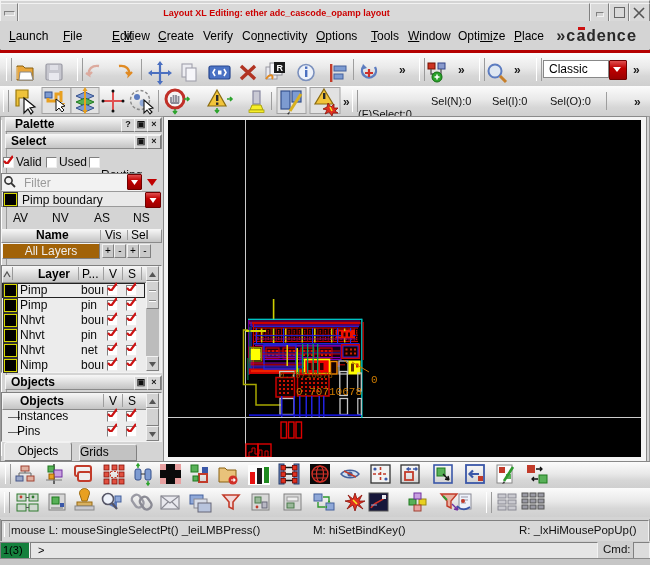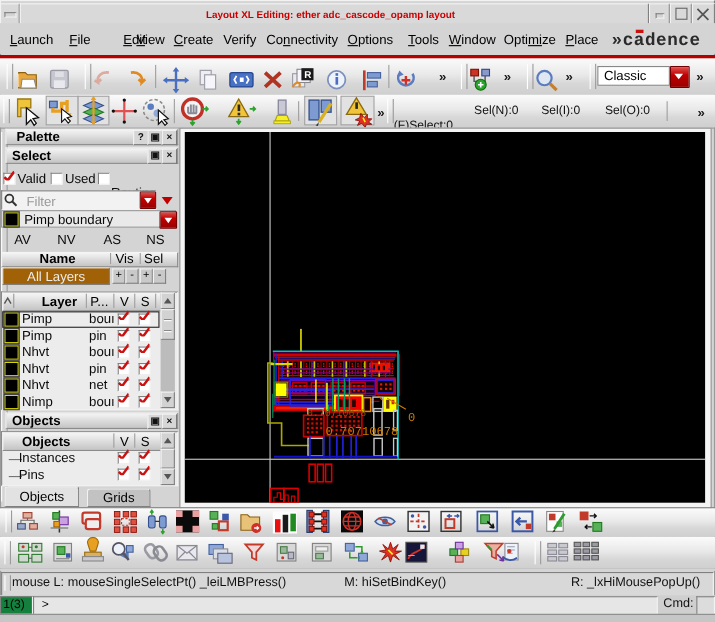--- a/index.html
+++ b/index.html
@@ -25,21 +25,21 @@
 
 <div class="abs" style="left:0;top:0;width:1px;height:565px;background:#9a9a9a;"></div>
 <div class="abs" style="left:649px;top:0;width:1px;height:565px;background:#9a9a9a;"></div>
 <div class="abs" style="left:0;top:564px;width:650px;height:1px;background:#9a9a9a;"></div>
 
 <div class="abs out" style="left:0;top:0;width:648px;height:3px;background:#d4d4d4;"></div>
 <div class="abs out" style="left:0;top:3px;width:16px;height:18px;background:#d9d9d9;">
   <div class="abs in" style="left:3px;top:7px;width:9px;height:3px;background:#d4d4d4;"></div>
 </div>
 <div class="abs out" style="left:18px;top:3px;width:570px;height:18px;background:#d9d9d9;">
-  <div class="abs" style="left:0;top:4px;width:515px;text-align:center;font-size:9px;font-weight:bold;color:#cc0000;padding-left:24px;">Layout&nbsp;XL&nbsp;Editing:&nbsp;ether&nbsp;adc_cascode_opamp&nbsp;layout</div>
+  <div class="abs" style="left:0;top:4px;width:515px;text-align:center;font-size:9px;font-weight:bold;color:#cc0000;">Layout&nbsp;XL&nbsp;Editing:&nbsp;ether&nbsp;adc_cascode_opamp&nbsp;layout</div>
 </div>
 <div class="abs out" style="left:590px;top:3px;width:17px;height:18px;background:#d9d9d9;">
   <div class="abs in" style="left:5px;top:8px;width:6px;height:3px;background:#d4d4d4;"></div>
 </div>
 <div class="abs out" style="left:609px;top:3px;width:18px;height:18px;background:#d9d9d9;">
   <div class="abs" style="left:4px;top:3px;width:9px;height:9px;border:1px solid #666;"></div>
 </div>
 <div class="abs out" style="left:629px;top:3px;width:19px;height:18px;background:#d9d9d9;">
   <svg class="abs" style="left:3px;top:3px" width="12" height="12">
       <path d="M1 1 L11 11 M11 1 L1 11" stroke="#555" stroke-width="1.6"></path>
@@ -400,21 +400,21 @@
     </svg></div>
 <div class="abs out" style="left:146px;top:408px;width:11px;height:16px;background:#d2d2d2;"></div>
 <div class="abs out" style="left:146px;top:426px;width:11px;height:13px;background:#d2d2d2;"><svg width="11" height="13">
       <path d="M2 4 L5.5 9 L9 4 Z" fill="#555"></path>
     </svg></div>
 
 <div class="abs out" style="left:4px;top:442px;width:66px;height:17px;background:#e2e2e2;border-radius:3px 3px 0 0;">
  <div style="text-align:center;font-size:12px;margin-top:1px;">Objects</div>
   </div>
 <div class="abs out" style="left:79px;top:444px;width:56px;height:15px;background:#c2c2c2;border-radius:3px 3px 0 0;">
- <div style="text-align:center;font-size:12px;margin-top:0px;">Grids</div>
+ <div style="text-align:left;font-size:12px;margin-top:0px;">Grids</div>
   </div>
 
 <div class="abs" style="left:163px;top:116px;width:482px;height:345px;background:#f4f4f4;border:1px solid #8a8a8a;"></div>
 <div class="abs" style="left:168px;top:120px;width:473px;height:337px;background:#000;"></div>
 <svg class="abs" style="left:168px;top:120px;" width="473" height="337" viewBox="168 120 473 337" id="canvas-svg">
 
 <rect x="245" y="120" width="1" height="337" fill="#cccccc"></rect>
 <rect x="168" y="417" width="473" height="1" fill="#cccccc"></rect>
 
 <rect x="272.8" y="299" width="1.6" height="21" fill="#cfcf00"></rect>

